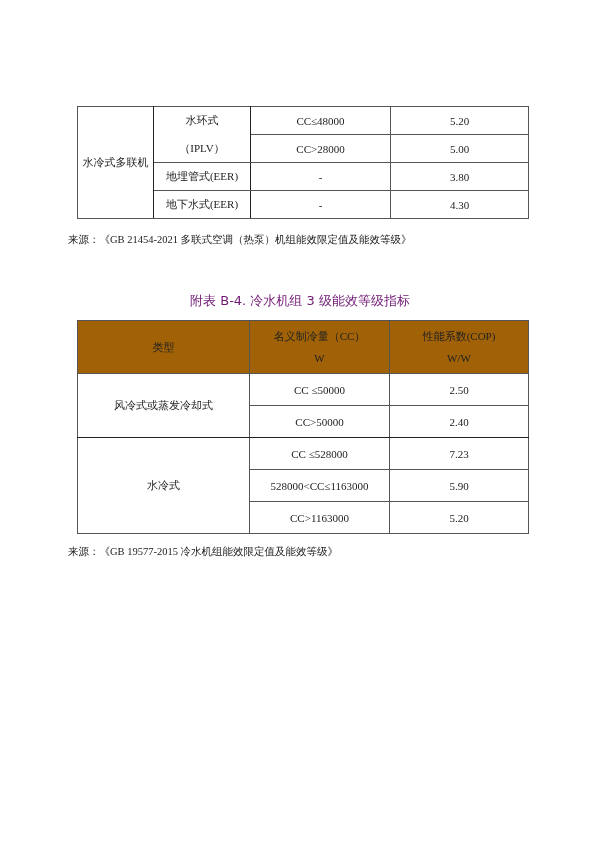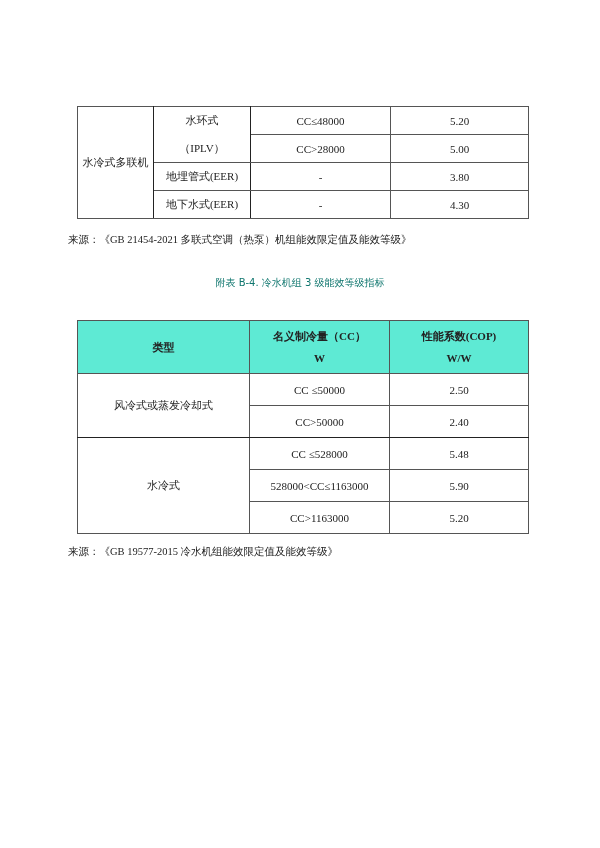--- a/index.html
+++ b/index.html
@@ -5,24 +5,24 @@
   html, body { margin: 0; padding: 0; }
   body {
     width: 600px; height: 848px; background: #ffffff; position: relative; overflow: hidden;
     font-family: "Liberation Serif", "DejaVu Serif", serif; color: #222;
   }
   table { border-collapse: collapse; position: absolute; table-layout: fixed; }
   td, th { border: 1px solid #555; text-align: center; vertical-align: middle; font-size: 11px; padding: 0; font-weight: normal; }
   #t1 { left: 77px; top: 106px; width: 451px; border: 1.5px solid #222; }
   #t1 td { height: 27px; text-align: center; }
   #t2 { left: 77px; top: 320px; width: 451px; border: 1.5px solid #222; }
-  #t2 th { background: #5eead4; height: 52px; font-weight: bold; font-size: 11px; line-height: 22px; }
+  #t2 th { background: #a16207; height: 52px; font-weight: normal; font-size: 11px; line-height: 22px; }
   #t2 td { height: 31px; }
   .src { position: absolute; left: 68px; font-size: 10.5px; color: #222; }
-  #caption { position: absolute; top: 276px; left: 0; width: 600px; text-align: center; font-family: "DejaVu Sans", sans-serif; font-size: 10px; color: #0f766e; }
+  #caption { position: absolute; top: 292px; left: 0; width: 600px; text-align: center; font-family: "DejaVu Sans", sans-serif; font-size: 13px; color: #701a75; }
   #pagenum { position: absolute; top: 760px; left: 16px; width: 600px; text-align: right; font-size: 13px; }
   .thick-r { border-right: 1.5px solid #222 !important; }
   .thick-b { border-bottom: 1.5px solid #222 !important; }
 </style>
 </head>
 <body>
 
 <table id="t1">
   <colgroup>
       <col style="width:76px">
@@ -82,21 +82,21 @@
     <td>CC ≤50000</td>
     <td>2.50</td>
   </tr>
   <tr>
     <td class="thick-b">CC&gt;50000</td>
     <td class="thick-b">2.40</td>
   </tr>
   <tr>
     <td rowspan="3">水冷式</td>
     <td>CC ≤528000</td>
-    <td>5.48</td>
+    <td>7.23</td>
   </tr>
   <tr>
     <td>528000&lt;CC≤1163000</td>
     <td>5.90</td>
   </tr>
   <tr>
     <td>CC&gt;1163000</td>
     <td>5.20</td>
   </tr>
 </tbody>

